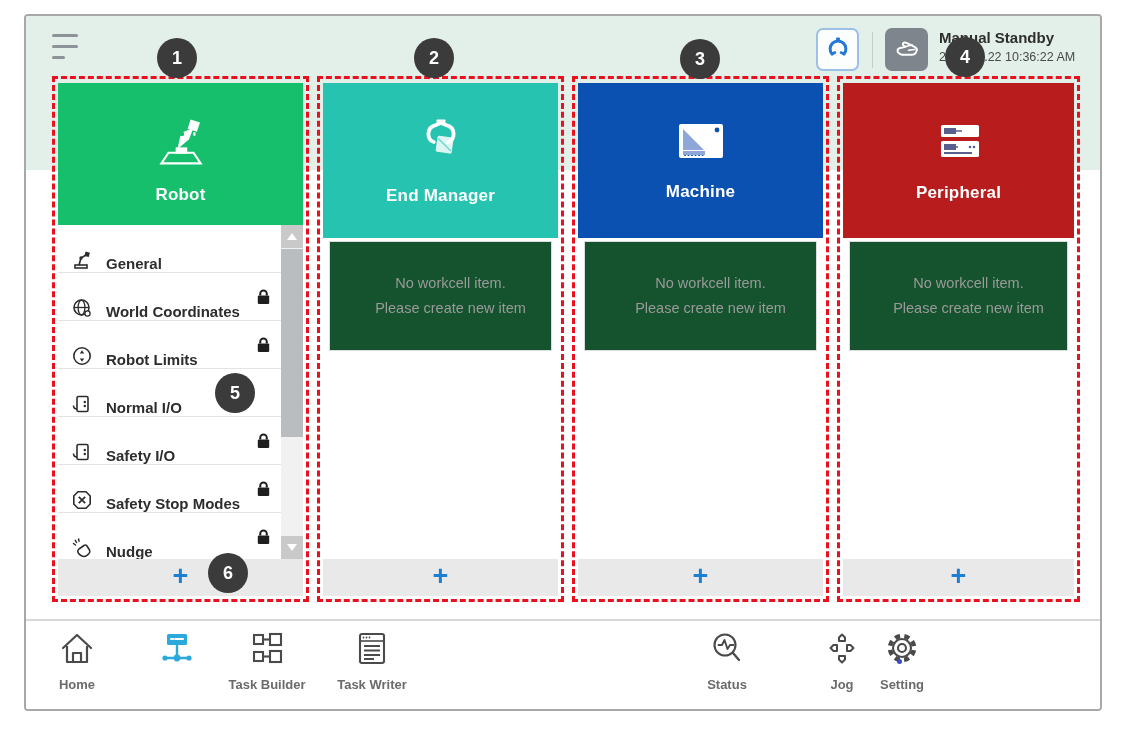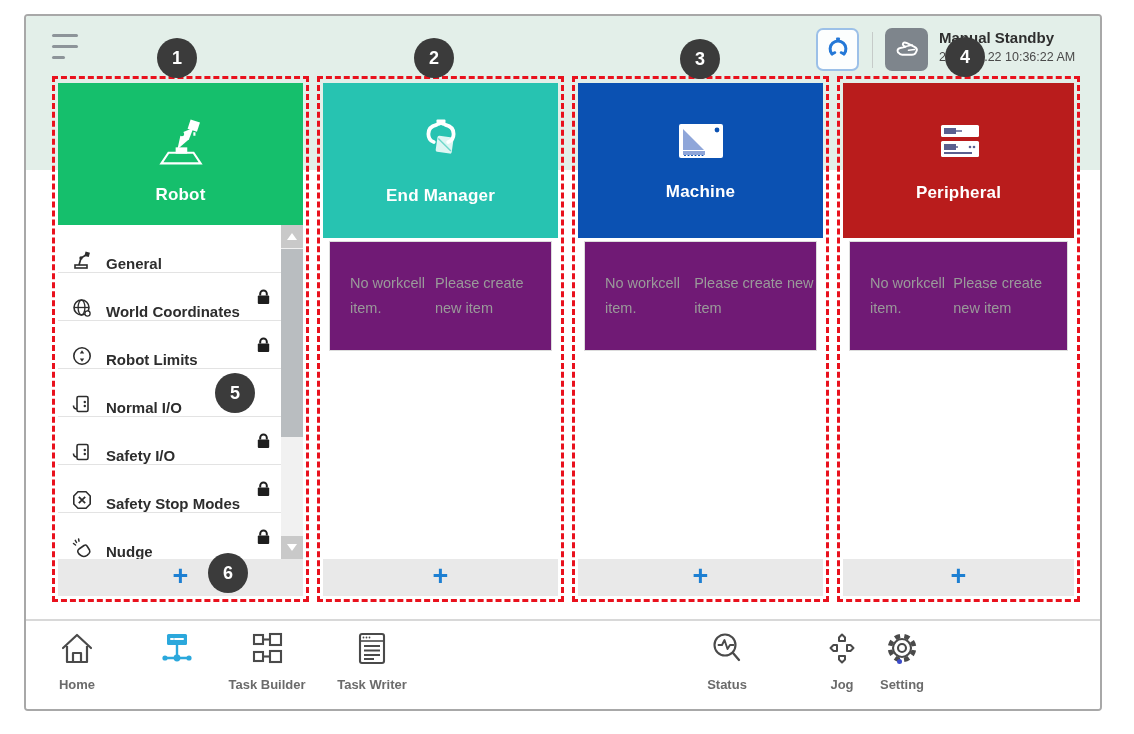--- a/index.html
+++ b/index.html
@@ -30,21 +30,21 @@
   .col-header { position:absolute; left:3px; right:3px; top:4px; height:155px; display:flex; flex-direction:column; align-items:center; justify-content:center; gap:14px; }
   .hd-robot { background:#15bf6c; }
   .hd-ee { background:#27c3b1; }
   .hd-machine { background:#0b51b2; }
   .hd-peri { background:#b91c1c; }
   .col-header .hd-label { color:#ffffff; font-size:17px; font-weight:bold; letter-spacing:.2px; }
 
   .col-footer { position:absolute; left:3px; right:3px; bottom:3px; height:37px; background:#e9e9e9; display:flex; align-items:center; justify-content:center; cursor:pointer; }
   .col-footer .plus { color:#1d7fd2; font-size:27px; font-weight:bold; line-height:27px; margin-top:-3px; }
 
-  .empty-box { position:absolute; left:9px; right:9px; top:162px; height:110px; background:#701a75; border:1px solid #dcdcdc; display:flex; align-items:center; justify-content:center;padding-left:20px; }
+  .empty-box { position:absolute; left:9px; right:9px; top:162px; height:110px; background:#14532d; border:1px solid #dcdcdc; display:flex; flex-direction:column; align-items:center; justify-content:center;padding-left:20px; }
   .empty-box div { color:#9a9a9a; font-size:14.5px; line-height:1.75; }
 
   
   .robot-list { position:absolute; left:3px; right:3px; top:146px; height:334px; background:#ffffff; overflow:hidden; }
   .r-row { position:relative; height:48px; border-bottom:1px solid #e3e3e3; display:flex; align-items:flex-end; padding-left:12px; background:#fff; cursor:pointer; }
   .r-row .ric { width:24px; height:24px; flex:0 0 24px; display:flex; align-items:center; justify-content:center; }
   .r-row .rlabel { font-size:15px; font-weight:bold; color:#2d2d2d; margin-left:12px; }
   .r-row .rlock { position:absolute; right:32px; top:50%; transform:translateY(-50%); width:15px; height:17px; }
 
   .sbar { position:absolute; right:0; top:0; bottom:0; width:22px; background:#f1f1f1; }

